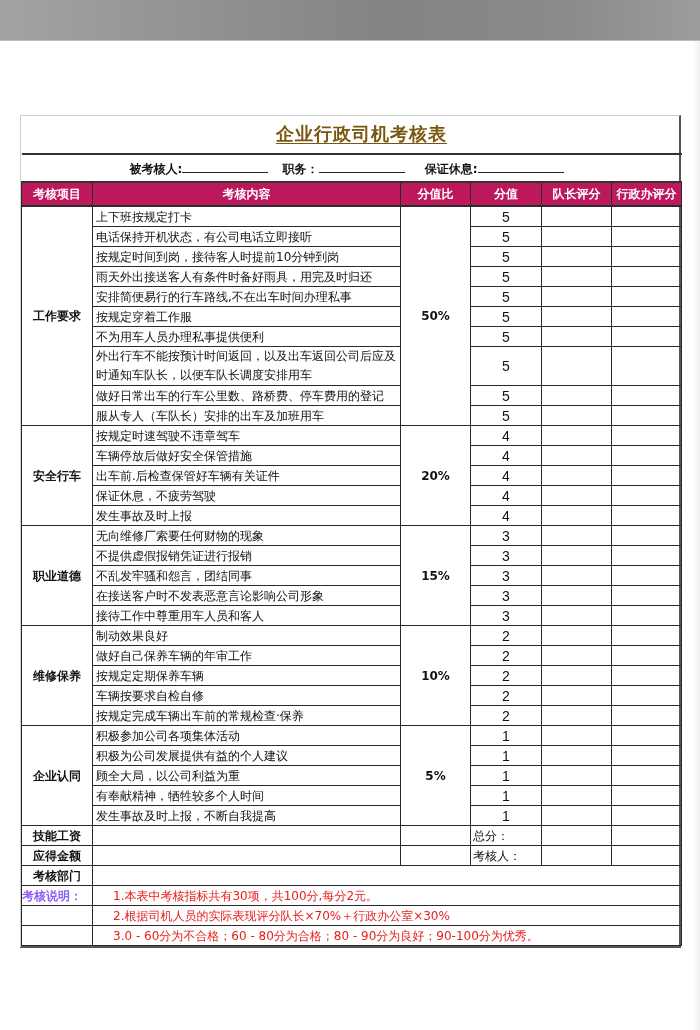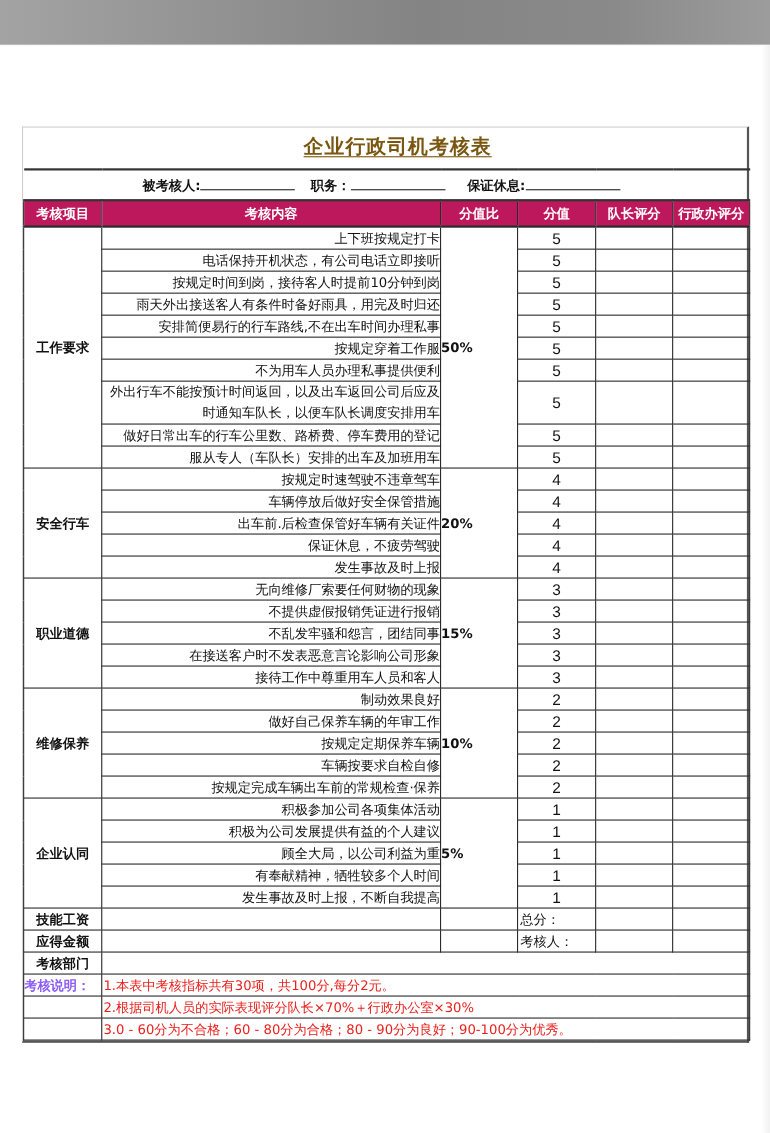--- a/index.html
+++ b/index.html
@@ -38,27 +38,27 @@
   .info-row .blank { display:inline-block; width:86px; border-bottom:1px solid #222; height:12px; vertical-align:baseline; margin-right:10px; }
   .info-row .lbl { margin-left:6px; }
   .head-row td {
     height:22px; background:#be185d; color:#ffffff; font-weight:bold; text-align:center;
     border:1px solid #2a2a2a; border-bottom:2px solid #2a2a2a; font-size:12px;
   }
   .body td { border:1px solid #2a2a2a; }
   .item td { height:19px; }
   .item.tall td.content { white-space:normal; line-height:19px; height:36px; }
   td.cat { text-align:center; font-weight:bold; font-size:12px; }
-  td.content { padding-left:3px; font-size:12px;text-align:right; }
-  td.pct { font-weight:bold; font-size:12px; }
+  td.content { padding-left:3px; font-size:12px; }
+  td.pct { text-align:center; font-weight:bold; font-size:12px; }
   td.score { text-align:center; font-size:14px; font-family:"Liberation Sans", sans-serif; }
   .foot td { height:19px; }
   td.flabel { text-align:center; font-weight:bold; }
   td.fsub { font-weight:normal; padding-left:2px; }
-  td.note { color:#e8201c; padding-left:1px; font-size:12px; }
+  td.note { color:#e8201c; padding-left:20px; font-size:12px; }
   td.notelbl { color:#8b5cf6; font-weight:bold; text-align:left; }
 </style>
 </head>
 <body>
 
 <div class="topbar"></div>
 <div class="rightstrip"></div>
 
 <div class="sheet">
   <table>

